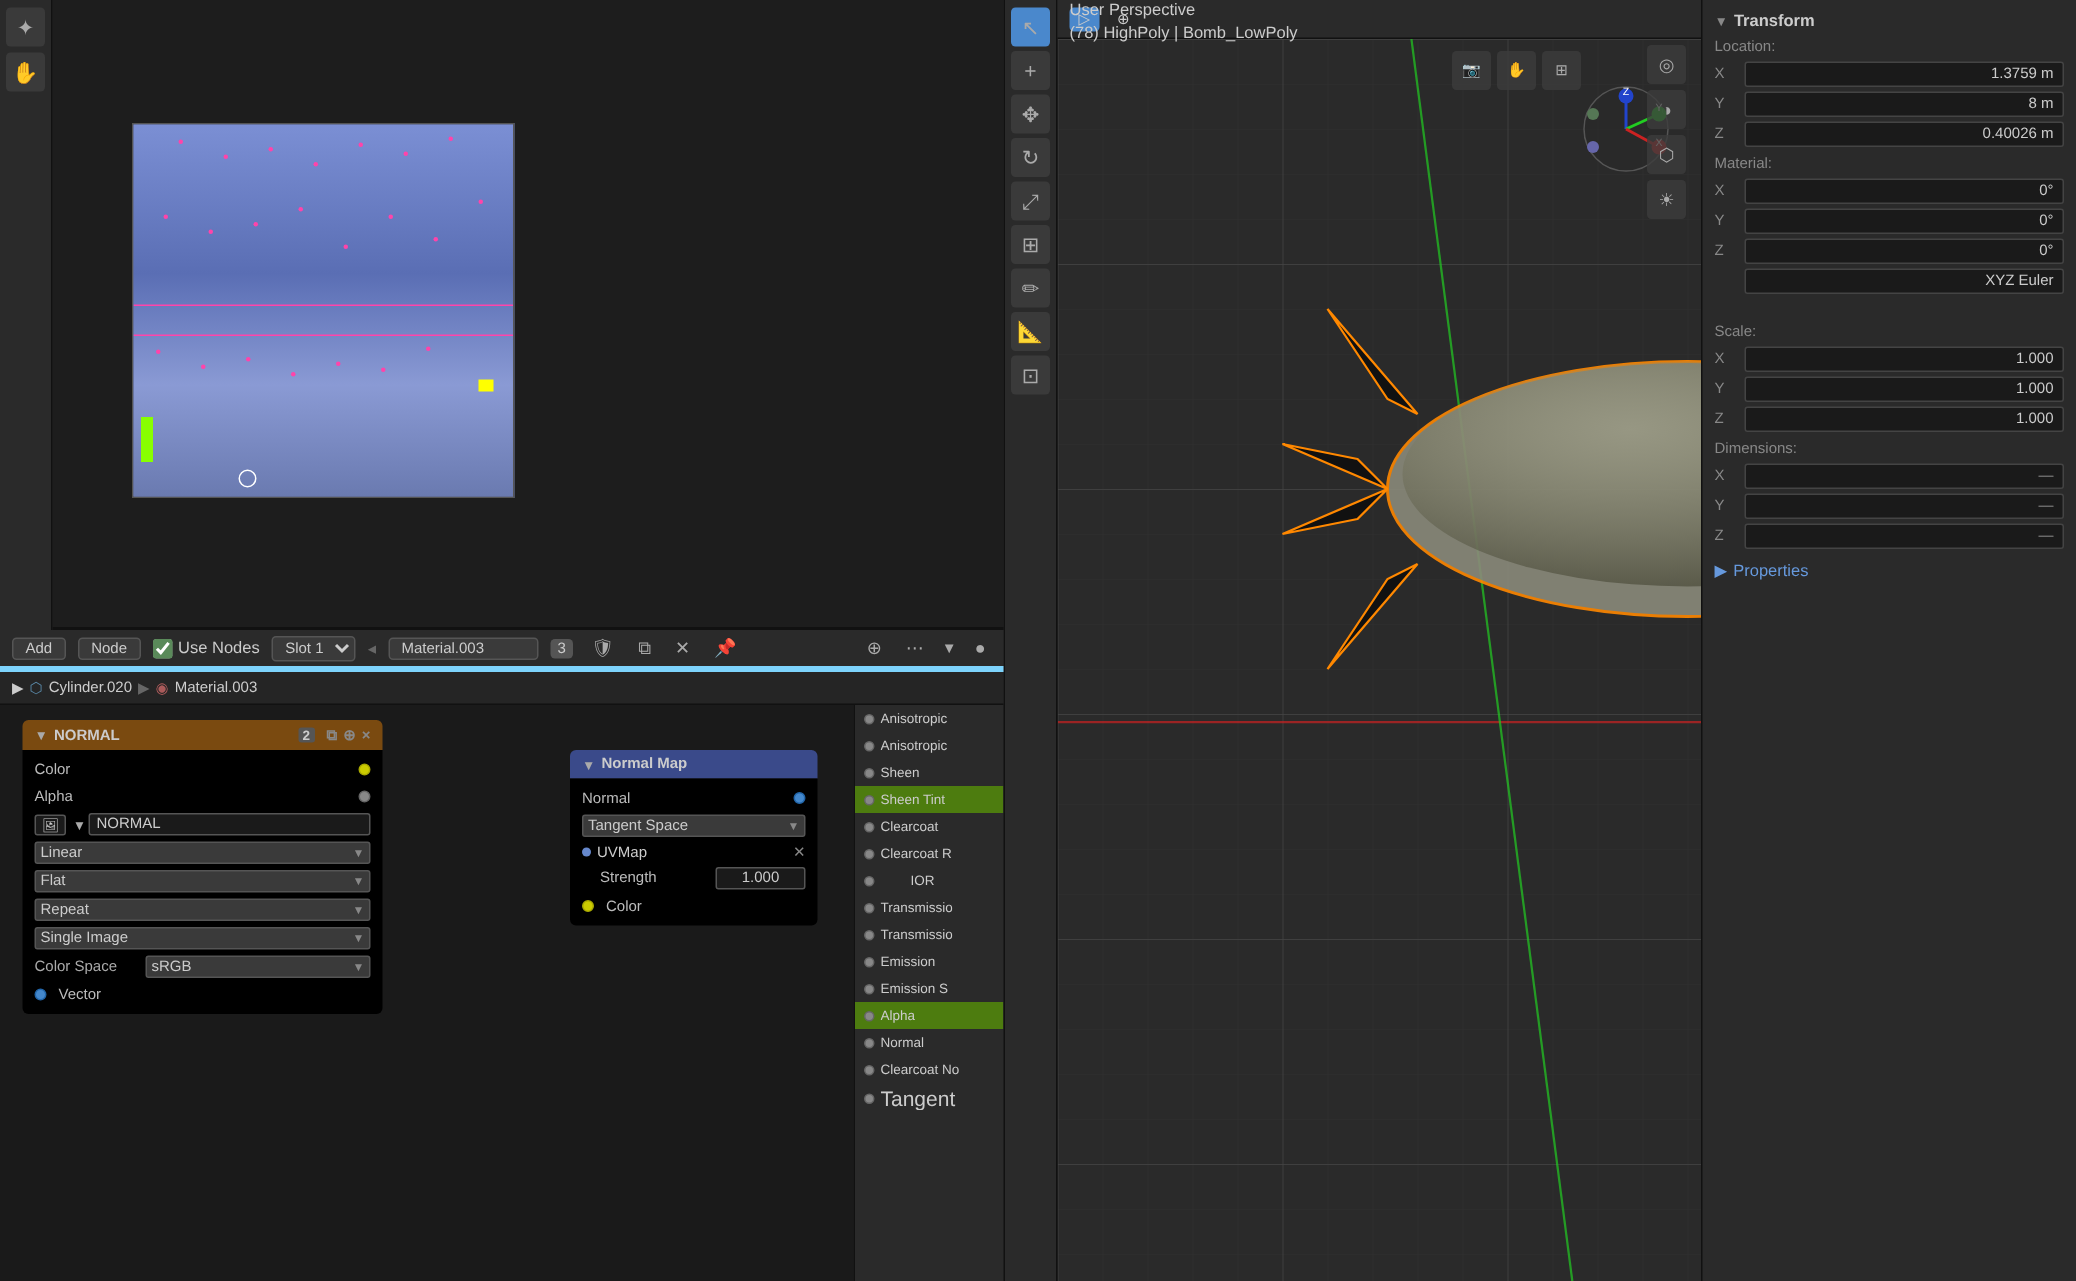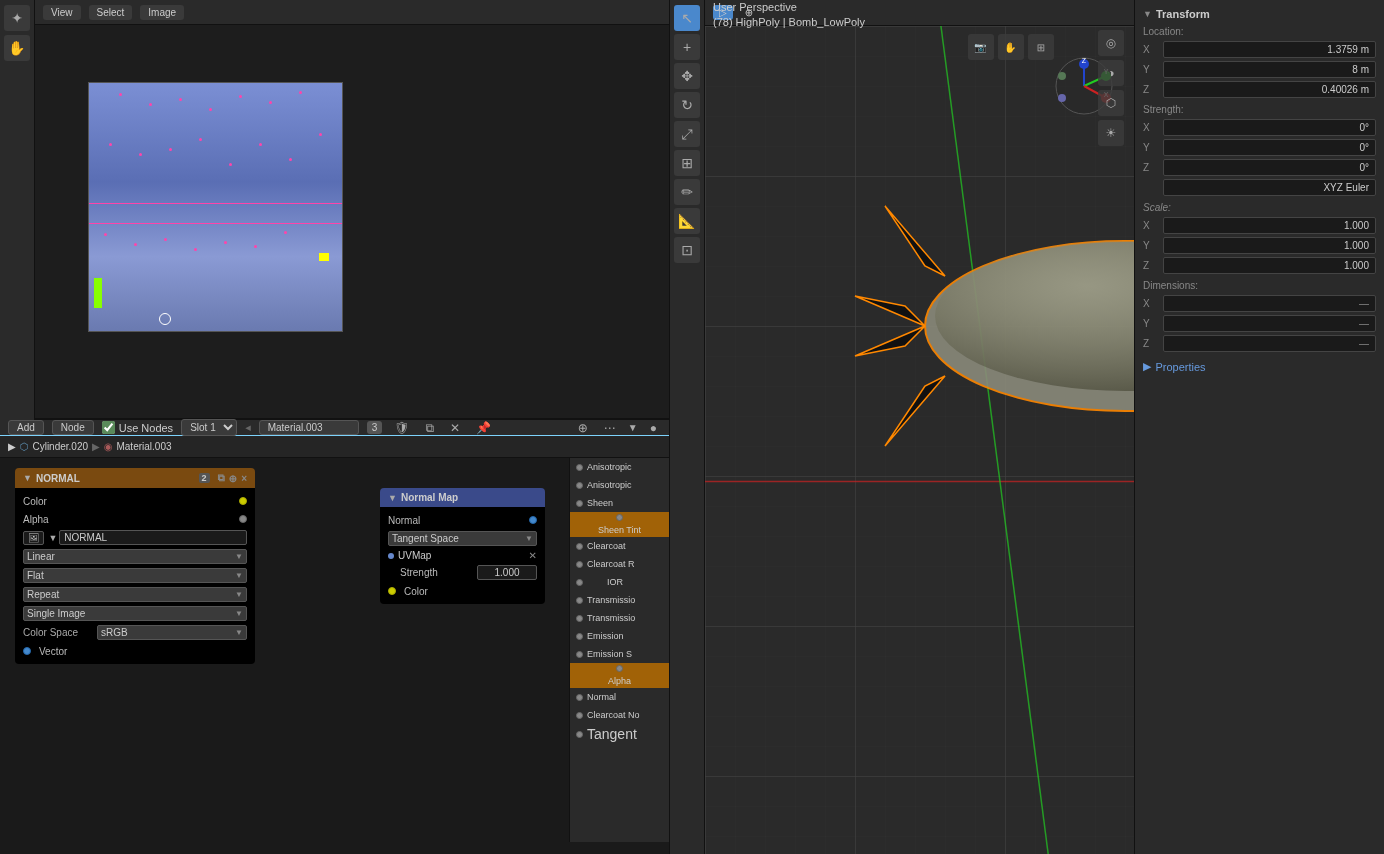--- a/index.html
+++ b/index.html
@@ -27,21 +27,21 @@
     
     .editor-toolbar { position: absolute; left: 0; top: 0; width: 35px; height: 420px; background: #2a2a2a; border-right: 1px solid #111; display: flex; flex-direction: column; align-items: center; padding-top: 5px; gap: 4px; }
     .toolbar-icon { width: 26px; height: 26px; background: #3a3a3a; border-radius: 3px; display: flex; align-items: center; justify-content: center; cursor: pointer; color: #aaa; font-size: 14px; }
     .toolbar-icon.active { background: #4a4a4a; }
 
     .editor-header { position: absolute; top: 0; left: 35px; right: 0; height: 25px; background: #2a2a2a; border-bottom: 1px solid #111; display: flex; align-items: center; padding: 0 8px; gap: 8px; }
     .header-btn { background: #3a3a3a; border: none; color: #ccc; padding: 2px 8px; border-radius: 3px; cursor: pointer; font-size: 10px; }
 
     
     .node-editor { flex: 1; background: #1a1a1a; position: relative; }
-    .node-editor-header { height: 16px; background: #2a2a2a; border-bottom: 1px solid #7dd3fc; display: flex; align-items: center; padding: 0 8px; gap: 8px; }
+    .node-editor-header { height: 28px; background: #2a2a2a; border-bottom: 4px solid #7dd3fc; display: flex; align-items: center; padding: 0 8px; gap: 8px; }
     .node-editor-header .btn { background: #3a3a3a; border: 1px solid #555; color: #ccc; padding: 1px 8px; border-radius: 3px; cursor: pointer; font-size: 10px; }
     .checkbox-label { display: flex; align-items: center; gap: 4px; cursor: pointer; }
     .checkbox-label input { accent-color: #5a8a5a; }
     .slot-select { background: #3a3a3a; border: 1px solid #555; color: #ccc; padding: 1px 4px; border-radius: 3px; font-size: 10px; }
     .material-name { background: #3a3a3a; border: 1px solid #555; color: #ccc; padding: 1px 8px; border-radius: 3px; font-size: 10px; min-width: 100px; }
     .num-badge { background: #555; color: #ccc; padding: 1px 5px; border-radius: 3px; font-size: 10px; }
     .sep { flex: 1; }
     .icon-btn { background: none; border: none; color: #aaa; cursor: pointer; font-size: 12px; padding: 2px 4px; }
 
     .breadcrumb { height: 22px; background: #252525; border-bottom: 1px solid #111; display: flex; align-items: center; padding: 0 8px; gap: 4px; font-size: 10px; color: #aaa; }
@@ -98,21 +98,21 @@
     .panel-row { display: flex; align-items: center; margin-bottom: 3px; }
     .panel-label { color: #888; font-size: 10px; width: 20px; }
     .panel-value { background: #1a1a1a; border: 1px solid #444; color: #ccc; font-size: 10px; flex: 1; padding: 2px 6px; border-radius: 2px; text-align: right; }
     .panel-section-label { color: #888; font-size: 10px; margin-bottom: 4px; }
 
     .properties-link { display: flex; align-items: center; gap: 4px; font-size: 11px; color: #6699dd; cursor: pointer; margin-top: 8px; }
 
     
     .shader-inputs { position: absolute; right: 0; top: 0; width: 100px; background: #2a2a2a; border-left: 1px solid #111; height: 100%; overflow-y: auto; }
     .shader-input-row { display: flex; align-items: center; padding: 2px 6px; gap: 4px; font-size: 10px; min-height: 18px; }
-    .shader-input-row.highlighted { background: #a16207; flex-direction: column; }
+    .shader-input-row.highlighted { background: #4d7c0f; }
     .shader-socket { width: 7px; height: 7px; border-radius: 50%; border: 1.5px solid #aaa; flex-shrink: 0; }
     .shader-socket-gray { background: #888; border-color: #666; }
     .gizmo-icon { width: 26px; height: 26px; background: rgba(60,60,60,0.8); border-radius: 3px; display: flex; align-items: center; justify-content: center; cursor: pointer; color: #aaa; font-size: 12px; }
 
     
     .vp-nav-btn { background: rgba(40,40,40,0.8); border: none; color: #ccc; padding: 2px 6px; border-radius: 3px; cursor: pointer; font-size: 10px; display: flex; align-items: center; gap: 3px; }
     .vp-nav-btn.active { background: #4a88cc; }
 
     
     .grid-svg { width: 100%; height: 100%; position: absolute; top: 0; left: 0; }
@@ -129,25 +129,20 @@
 
     <div class="left-panel">
 
       <div class="image-editor">
 
         <div class="editor-toolbar">
           <div class="toolbar-icon">✦</div>
           <div class="toolbar-icon">✋</div>
         </div>
 
-        <div class="editor-header">
-          <button class="header-btn">View</button>
-          <button class="header-btn">Select</button>
-          <button class="header-btn">Image</button>
-        </div>
 
         <div class="image-canvas">
           <div class="image-canvas-inner">
 
             <div class="uv-dots">
 
               <div class="uv-dot" style="left:30px; top:10px;"></div>
               <div class="uv-dot" style="left:60px; top:20px;"></div>
               <div class="uv-dot" style="left:90px; top:15px;"></div>
               <div class="uv-dot" style="left:120px; top:25px;"></div>
@@ -522,39 +517,39 @@
         </div>
         <div class="panel-row">
           <span class="panel-label">Y</span>
           <div class="panel-value">8 m</div>
         </div>
         <div class="panel-row">
           <span class="panel-label">Z</span>
           <div class="panel-value">0.40026 m</div>
         </div>
 
-        <div class="panel-section-label" style="margin-top:6px;">Strength:</div>
+        <div class="panel-section-label" style="margin-top:6px;">Material:</div>
         <div class="panel-row">
           <span class="panel-label">X</span>
           <div class="panel-value">0°</div>
         </div>
         <div class="panel-row">
           <span class="panel-label">Y</span>
           <div class="panel-value">0°</div>
         </div>
         <div class="panel-row">
           <span class="panel-label">Z</span>
           <div class="panel-value">0°</div>
         </div>
         <div class="panel-row">
           <span class="panel-label"></span>
           <div class="panel-value">XYZ Euler</div>
         </div>
 
-        <div class="panel-section-label" style="margin-top:6px;font-style:italic;">Scale:</div>
+        <div class="panel-section-label" style="margin-top:20px;">Scale:</div>
         <div class="panel-row">
           <span class="panel-label">X</span>
           <div class="panel-value">1.000</div>
         </div>
         <div class="panel-row">
           <span class="panel-label">Y</span>
           <div class="panel-value">1.000</div>
         </div>
         <div class="panel-row">
           <span class="panel-label">Z</span>

